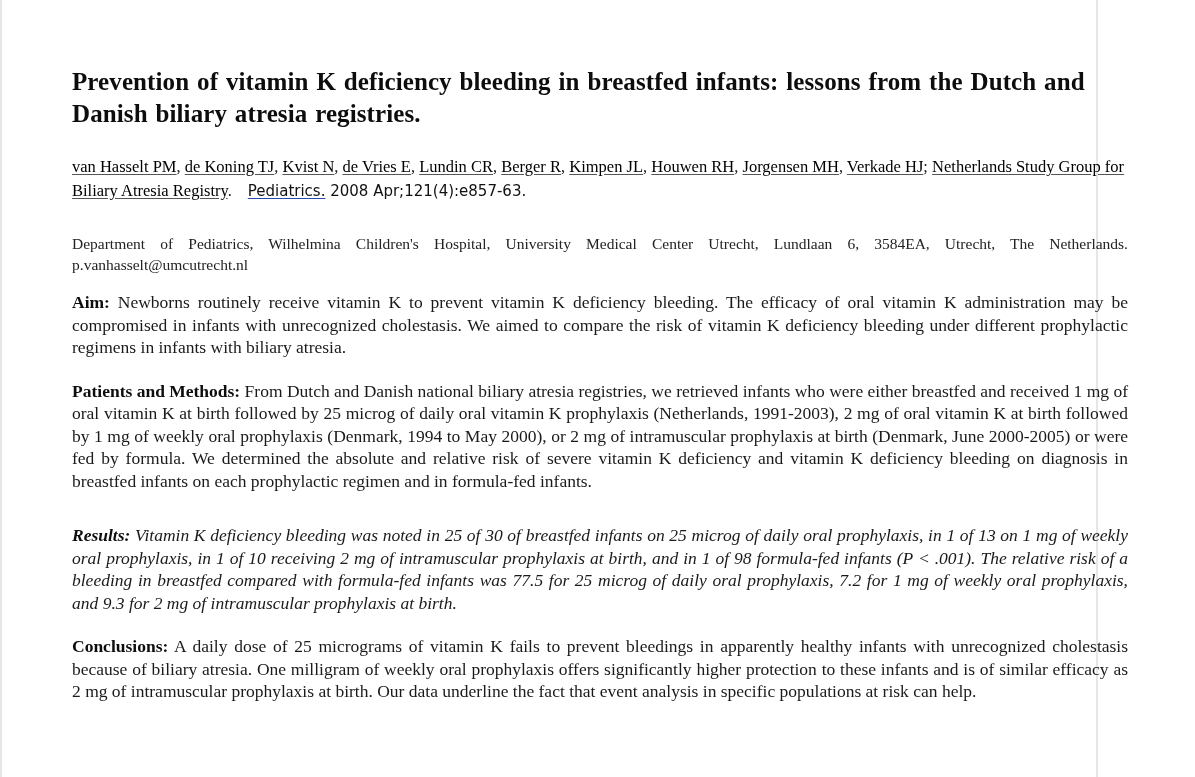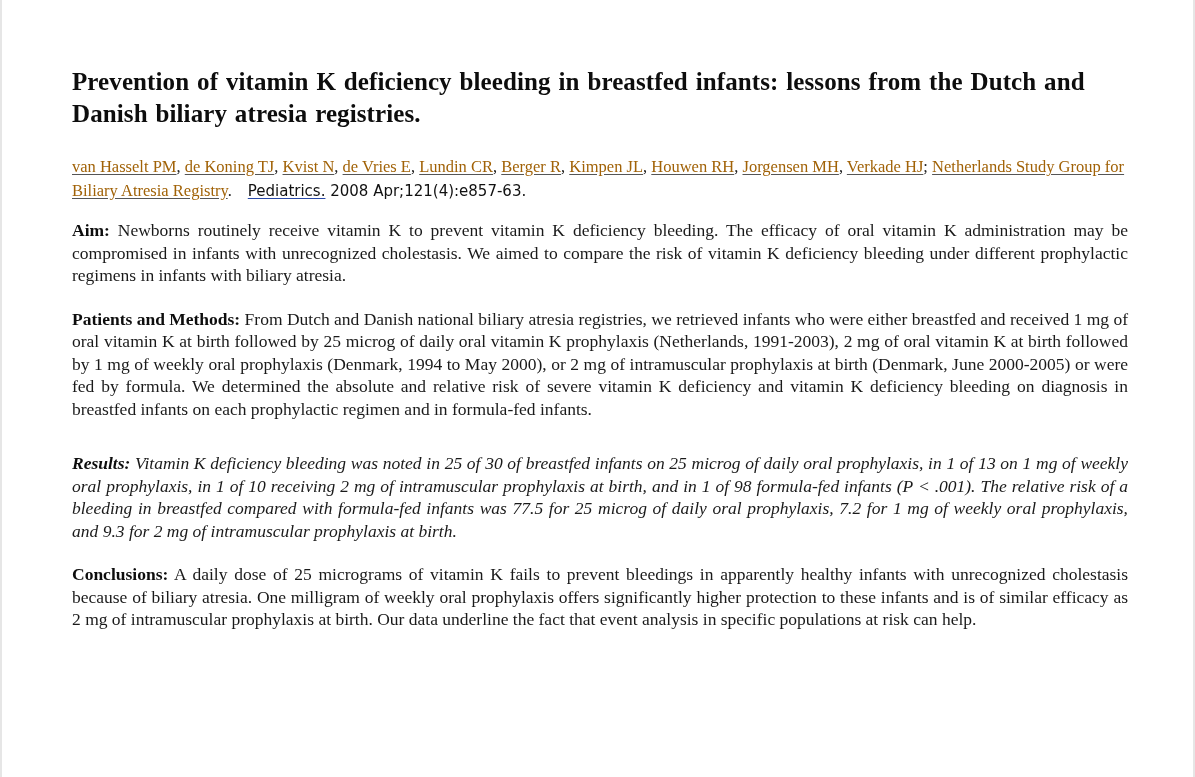--- a/index.html
+++ b/index.html
@@ -11,21 +11,21 @@
       width: 1195px;
       height: 777px;
       overflow: hidden;
       position: relative;
       color: #111111;
       font-family: "Liberation Serif", "DejaVu Serif", serif;
     }
     .page {
       position: absolute;
       left: 0; top: 0;
-      width: 1195px;
+      width: 1098px;
       height: 777px;
       border-left: 2px solid #e6e6e6;
       border-right: 2px solid #e6e6e6;
       box-sizing: border-box;
       background: #fff;
     }
     .content {
       position: absolute;
       left: 70px;
       top: 66px;
@@ -41,21 +41,21 @@
       letter-spacing: 0.1px;
       word-spacing: 1.5px;
     }
     .authors {
       margin-top: 25px;
       font-size: 16.5px;
       line-height: 24px;
       color: #222;
     }
     .authors a {
-      color: #a16207;
+      color: #000000;
       text-decoration: underline;
       text-decoration-color: #555;
       text-underline-offset: 2px;
     }
     .journal {
       font-family: "DejaVu Sans", sans-serif;
       font-size: 15px;
       color: #111;
       margin-left: 16px;
     }
@@ -94,20 +94,21 @@
 
 <div class="page">
   <div class="content">
 
     <h1 class="title">Prevention of vitamin K deficiency bleeding in breastfed infants: lessons from the Dutch and Danish biliary atresia registries.</h1>
 
     <div class="authors">
       <a href="#">van Hasselt PM</a><span>, </span><a href="#">de Koning TJ</a><span>, </span><a href="#">Kvist N</a><span>, </span><a href="#">de Vries E</a><span>, </span><a href="#">Lundin CR</a><span>, </span><a href="#">Berger R</a><span>, </span><a href="#">Kimpen JL</a><span>, </span><a href="#">Houwen RH</a><span>, </span><a href="#">Jorgensen MH</a><span>, </span><a href="#">Verkade HJ</a><span>; </span><a href="#">Netherlands Study Group for Biliary Atresia Registry</a><span>.</span><span class="journal"><a href="#">Pediatrics.</a><span> 2008 Apr;121(4):e857-63.</span></span>
     </div>
 
+    <div class="affil">Department of Pediatrics, Wilhelmina Children's Hospital, University Medical Center Utrecht, Lundlaan 6, 3584EA, Utrecht, The Netherlands. p.vanhasselt@umcutrecht.nl</div>
 
     <p class="section sec-aim" style="margin-bottom:0">
       <span class="label">Aim:</span><span> Newborns routinely receive vitamin K to prevent vitamin K deficiency bleeding. The efficacy of oral vitamin K administration may be compromised in infants with unrecognized cholestasis. We aimed to compare the risk of vitamin K deficiency bleeding under different prophylactic regimens in infants with biliary atresia.</span>
     </p>
 
     <p class="section sec-methods" style="margin-bottom:8px">
       <span class="label">Patients and Methods:</span><span> From Dutch and Danish national biliary atresia registries, we retrieved infants who were either breastfed and received 1 mg of oral vitamin K at birth followed by 25 microg of daily oral vitamin K prophylaxis (Netherlands, 1991-2003), 2 mg of oral vitamin K at birth followed by 1 mg of weekly oral prophylaxis (Denmark, 1994 to May 2000), or 2 mg of intramuscular prophylaxis at birth (Denmark, June 2000-2005) or were fed by formula. We determined the absolute and relative risk of severe vitamin K deficiency and vitamin K deficiency bleeding on diagnosis in breastfed infants on each prophylactic regimen and in formula-fed infants.</span>
     </p>
 
     <p class="section sec-results" style="margin-bottom:0">

